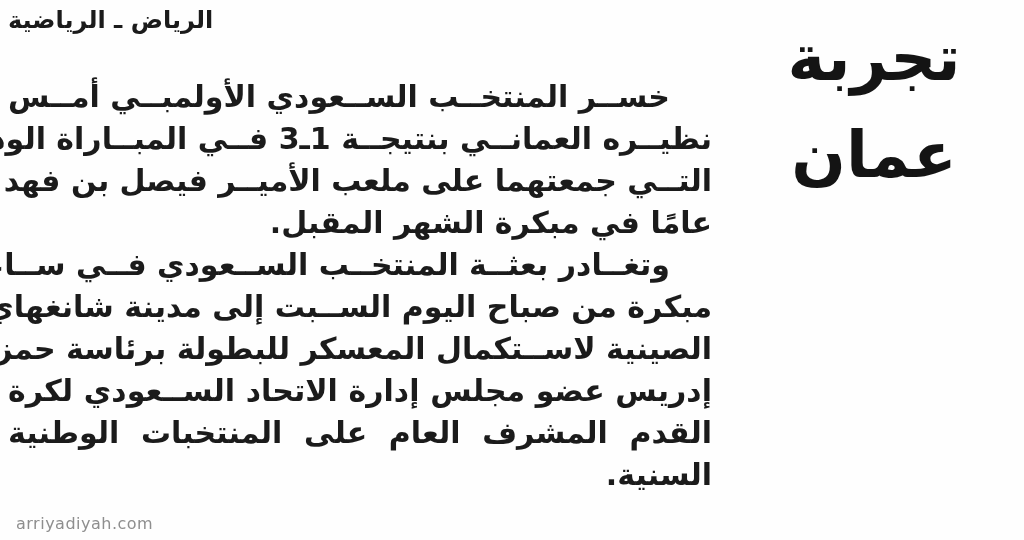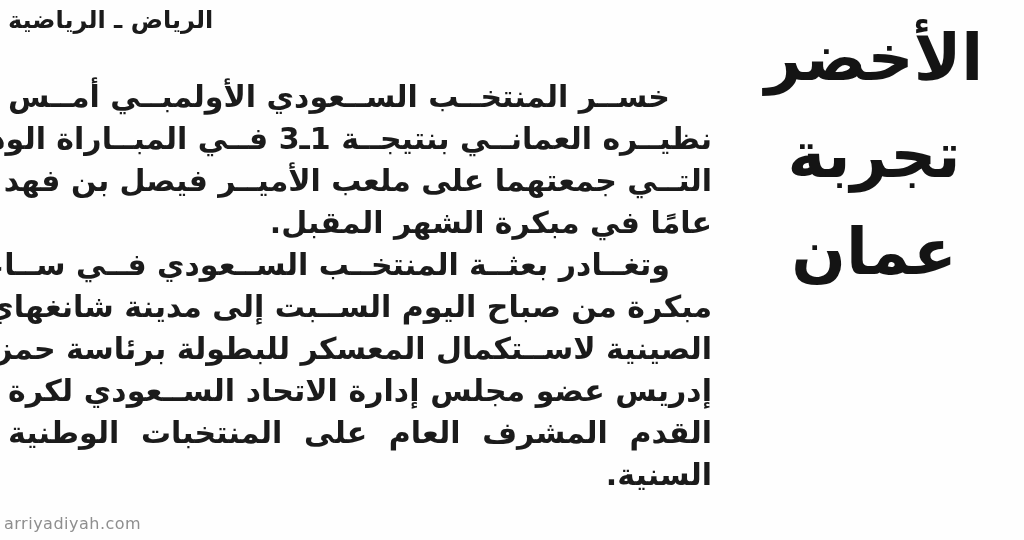--- a/index.html
+++ b/index.html
@@ -54,36 +54,35 @@
     white-space: nowrap;
   }
   .article .line.para-start { padding-right: 42px; }
   .article .line.para-end {
     text-align-last: right;
     white-space: normal;
   }
   
   .watermark {
     position: absolute;
-    left: 4px;
+    left: 16px;
     top: 514px;
     direction: ltr;
     font-size: 16px;
     font-weight: normal;
     color: #8e8e8e;
     letter-spacing: 0.5px;
   }
 </style>
 </head>
 <body>
 
 <div class="page">
 
   <div class="headline-col">
-    <div class="headline-line">الأخضر</div>
     <div class="headline-line">تجربة</div>
     <div class="headline-line">عمان</div>
   </div>
 
   <div class="body-col">
     <div class="byline">الرياض ـ الرياضية</div>
 
     <div class="article">
 
       <div class="line para-start">خســر المنتخــب الســعودي الأولمبــي  أمــس مــن</div>

